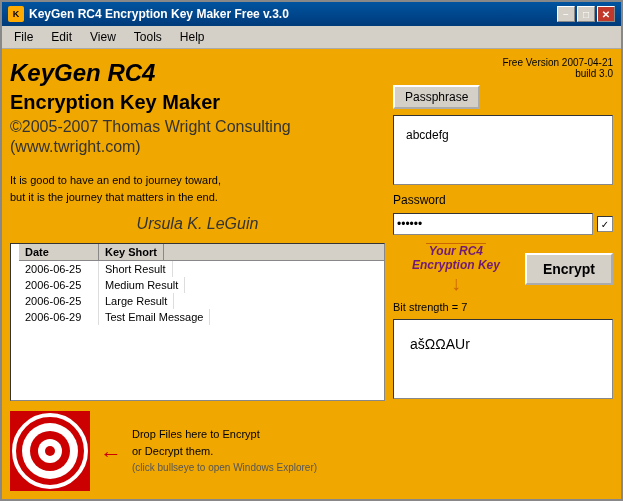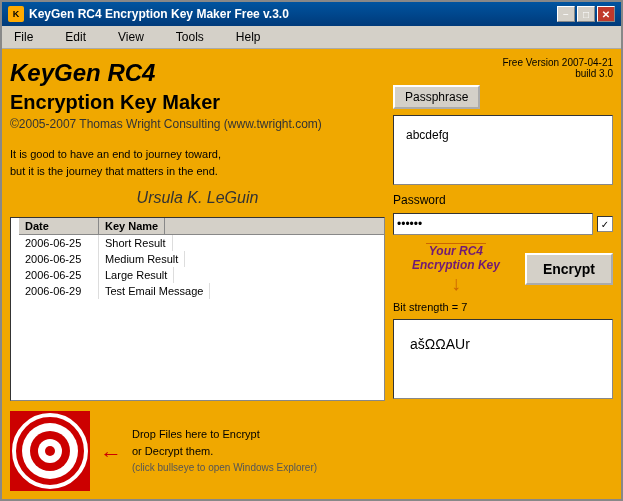--- a/index.html
+++ b/index.html
@@ -78,21 +78,21 @@
       background: #c0392b;
       color: white;
       font-weight: bold;
     }
 
     
     .menu-bar {
       background: #d4d0c8;
       display: flex;
       padding: 2px 4px;
-      gap: 16px;
+      gap: 2px;
       border-bottom: 1px solid #aaa;
       flex-shrink: 0;
     }
 
     .menu-item {
       padding: 2px 8px;
       font-size: 12px;
       cursor: pointer;
       color: #000;
     }
@@ -131,21 +131,21 @@
       font-weight: bold;
       font-size: 24px;
     }
 
     .app-title-big {
       font-size: 20px;
       font-weight: bold;
     }
 
     .app-title-copy {
-      font-size: 12px;
+      font-size: 16px;
       color: #333;
       margin-top: 2px;
     }
 
     .quote-text {
       font-size: 11px;
       color: #000;
       margin-top: 8px;
       line-height: 1.5;
     }
@@ -390,21 +390,21 @@
       </div>
 
       <div class="quote-text">
         It is good to have an end to journey toward,<br>but it is the journey that matters in the end.
       </div>
       <div class="quote-author">Ursula K. LeGuin</div>
 
       <div class="key-list-container">
         <div class="key-list-header">
           <div class="key-list-header-cell">Date</div>
-          <div class="key-list-header-cell">Key Name</div>
+          <div class="key-list-header-cell">Key Short</div>
         </div>
         <div class="key-list-body">
           <div class="key-list-row">
             <div class="key-list-cell">2006-06-25</div>
             <div class="key-list-cell">Short Result</div>
           </div>
           <div class="key-list-row">
             <div class="key-list-cell">2006-06-25</div>
             <div class="key-list-cell">Medium Result</div>
           </div>

